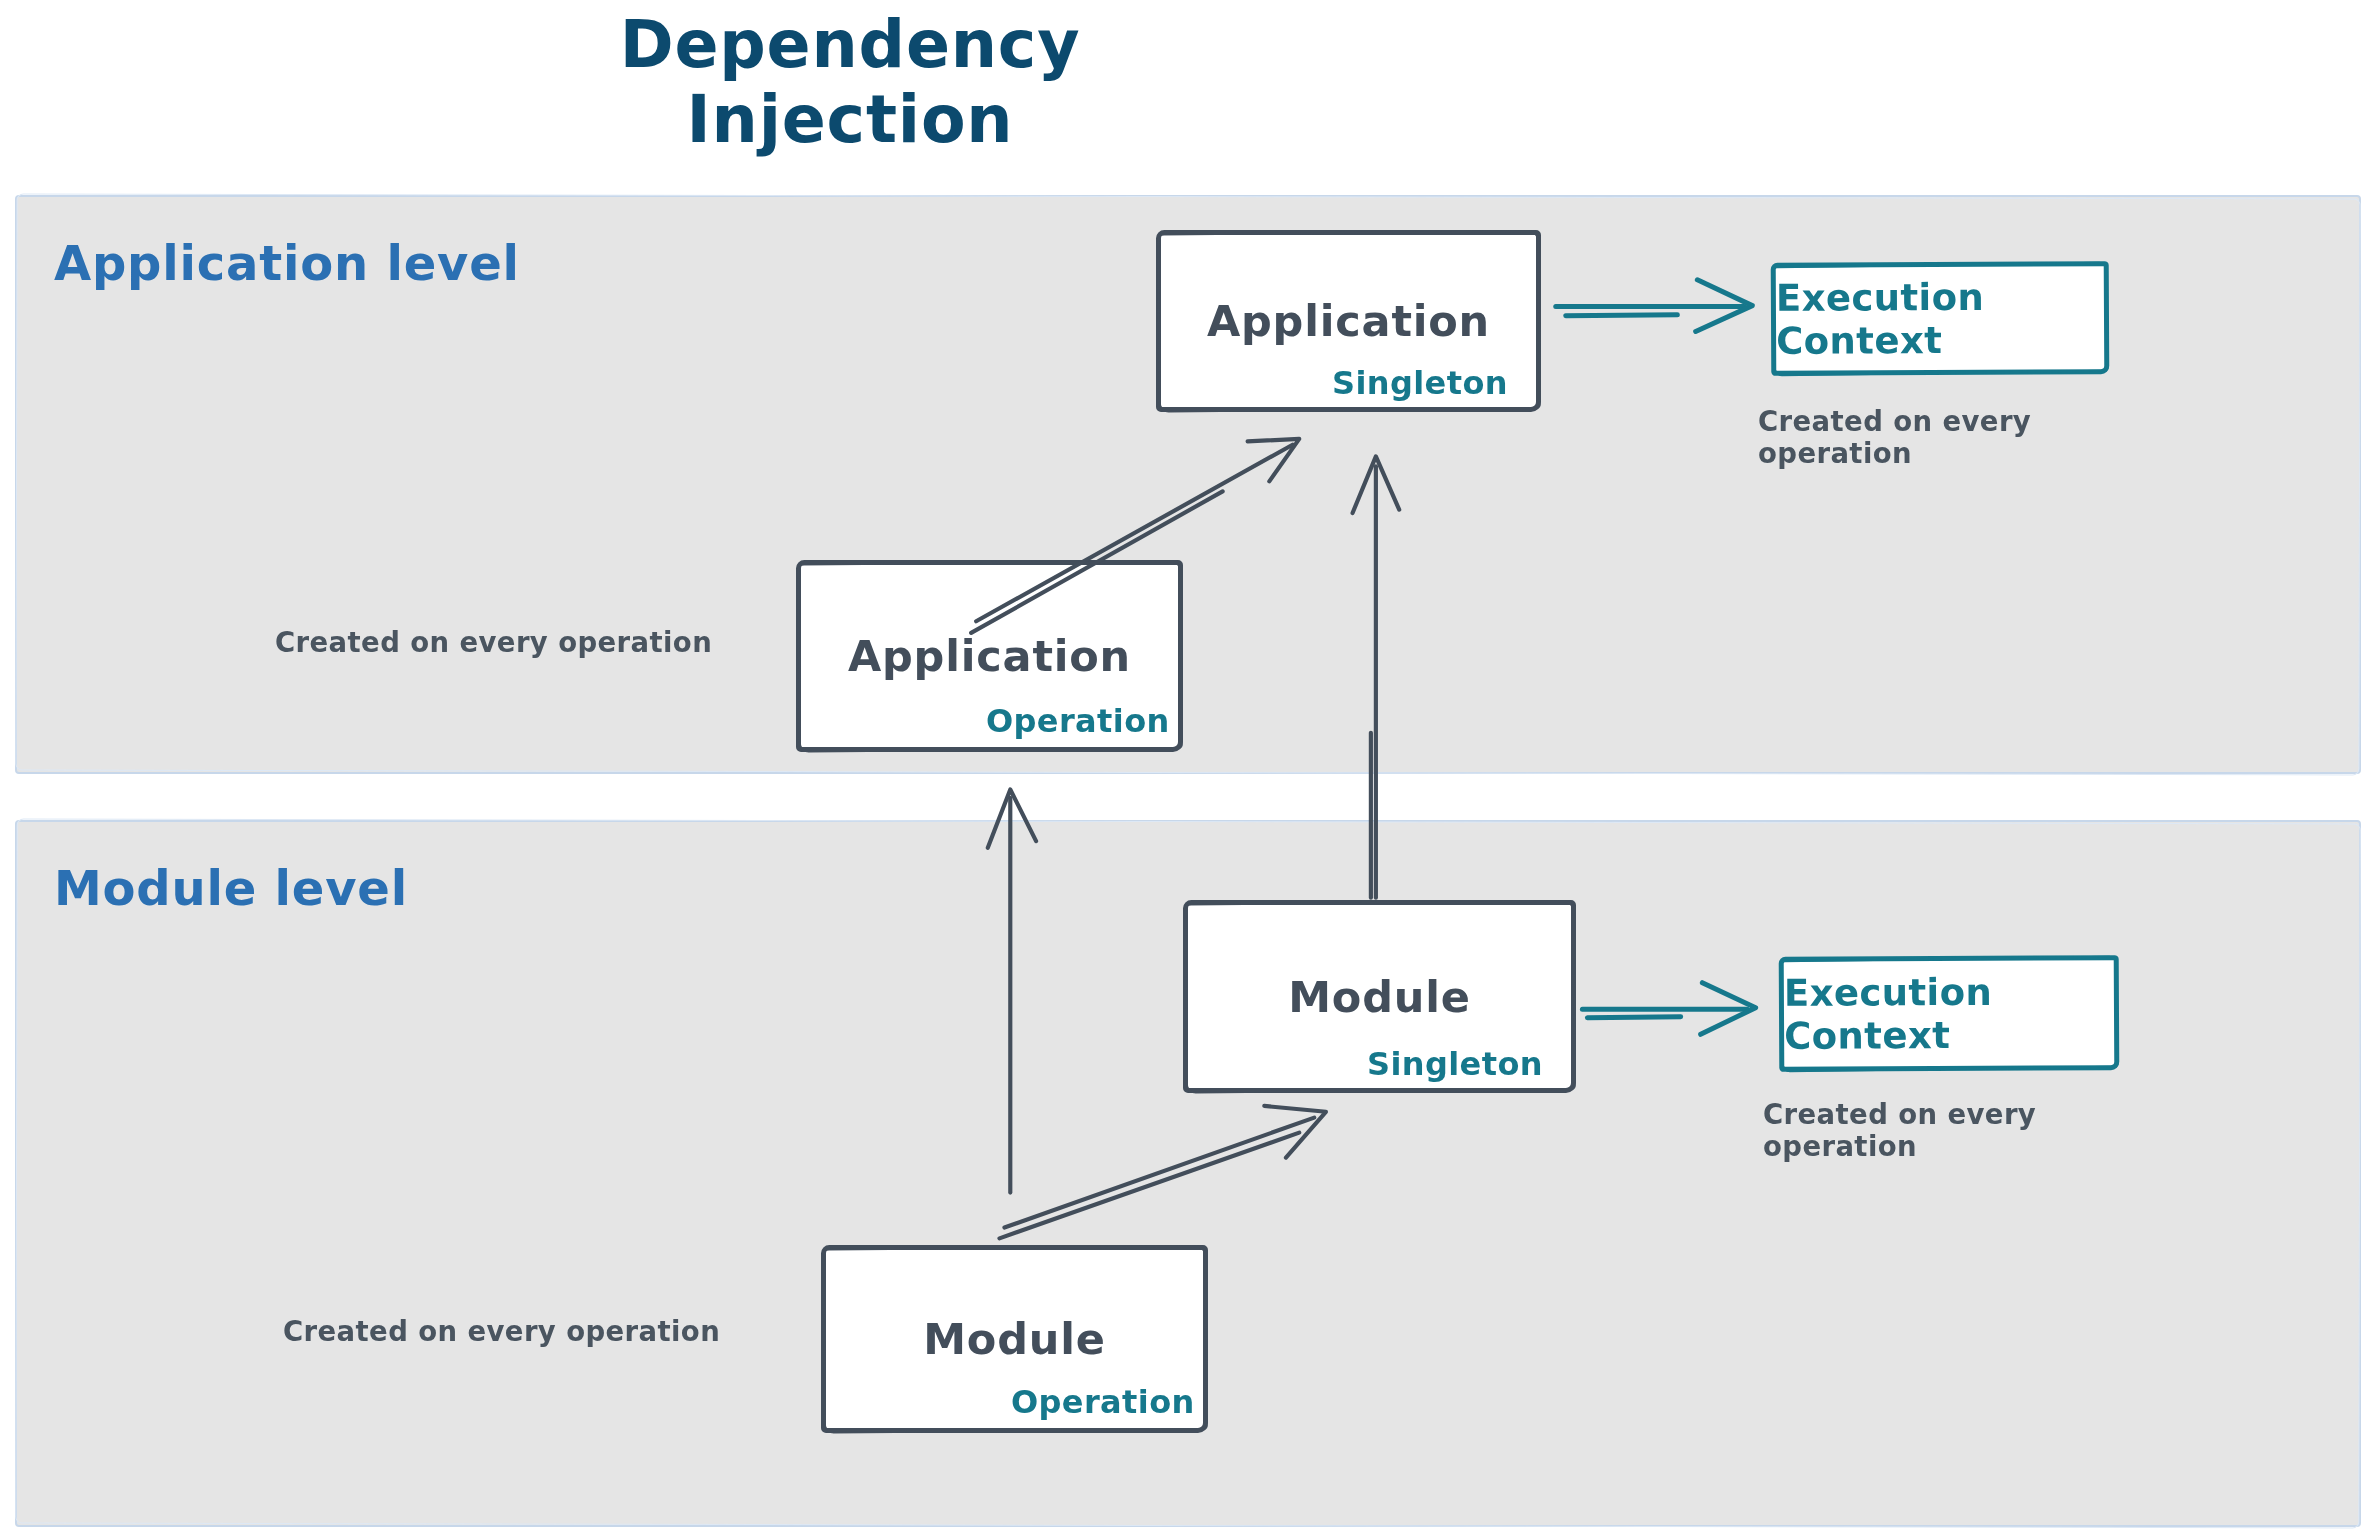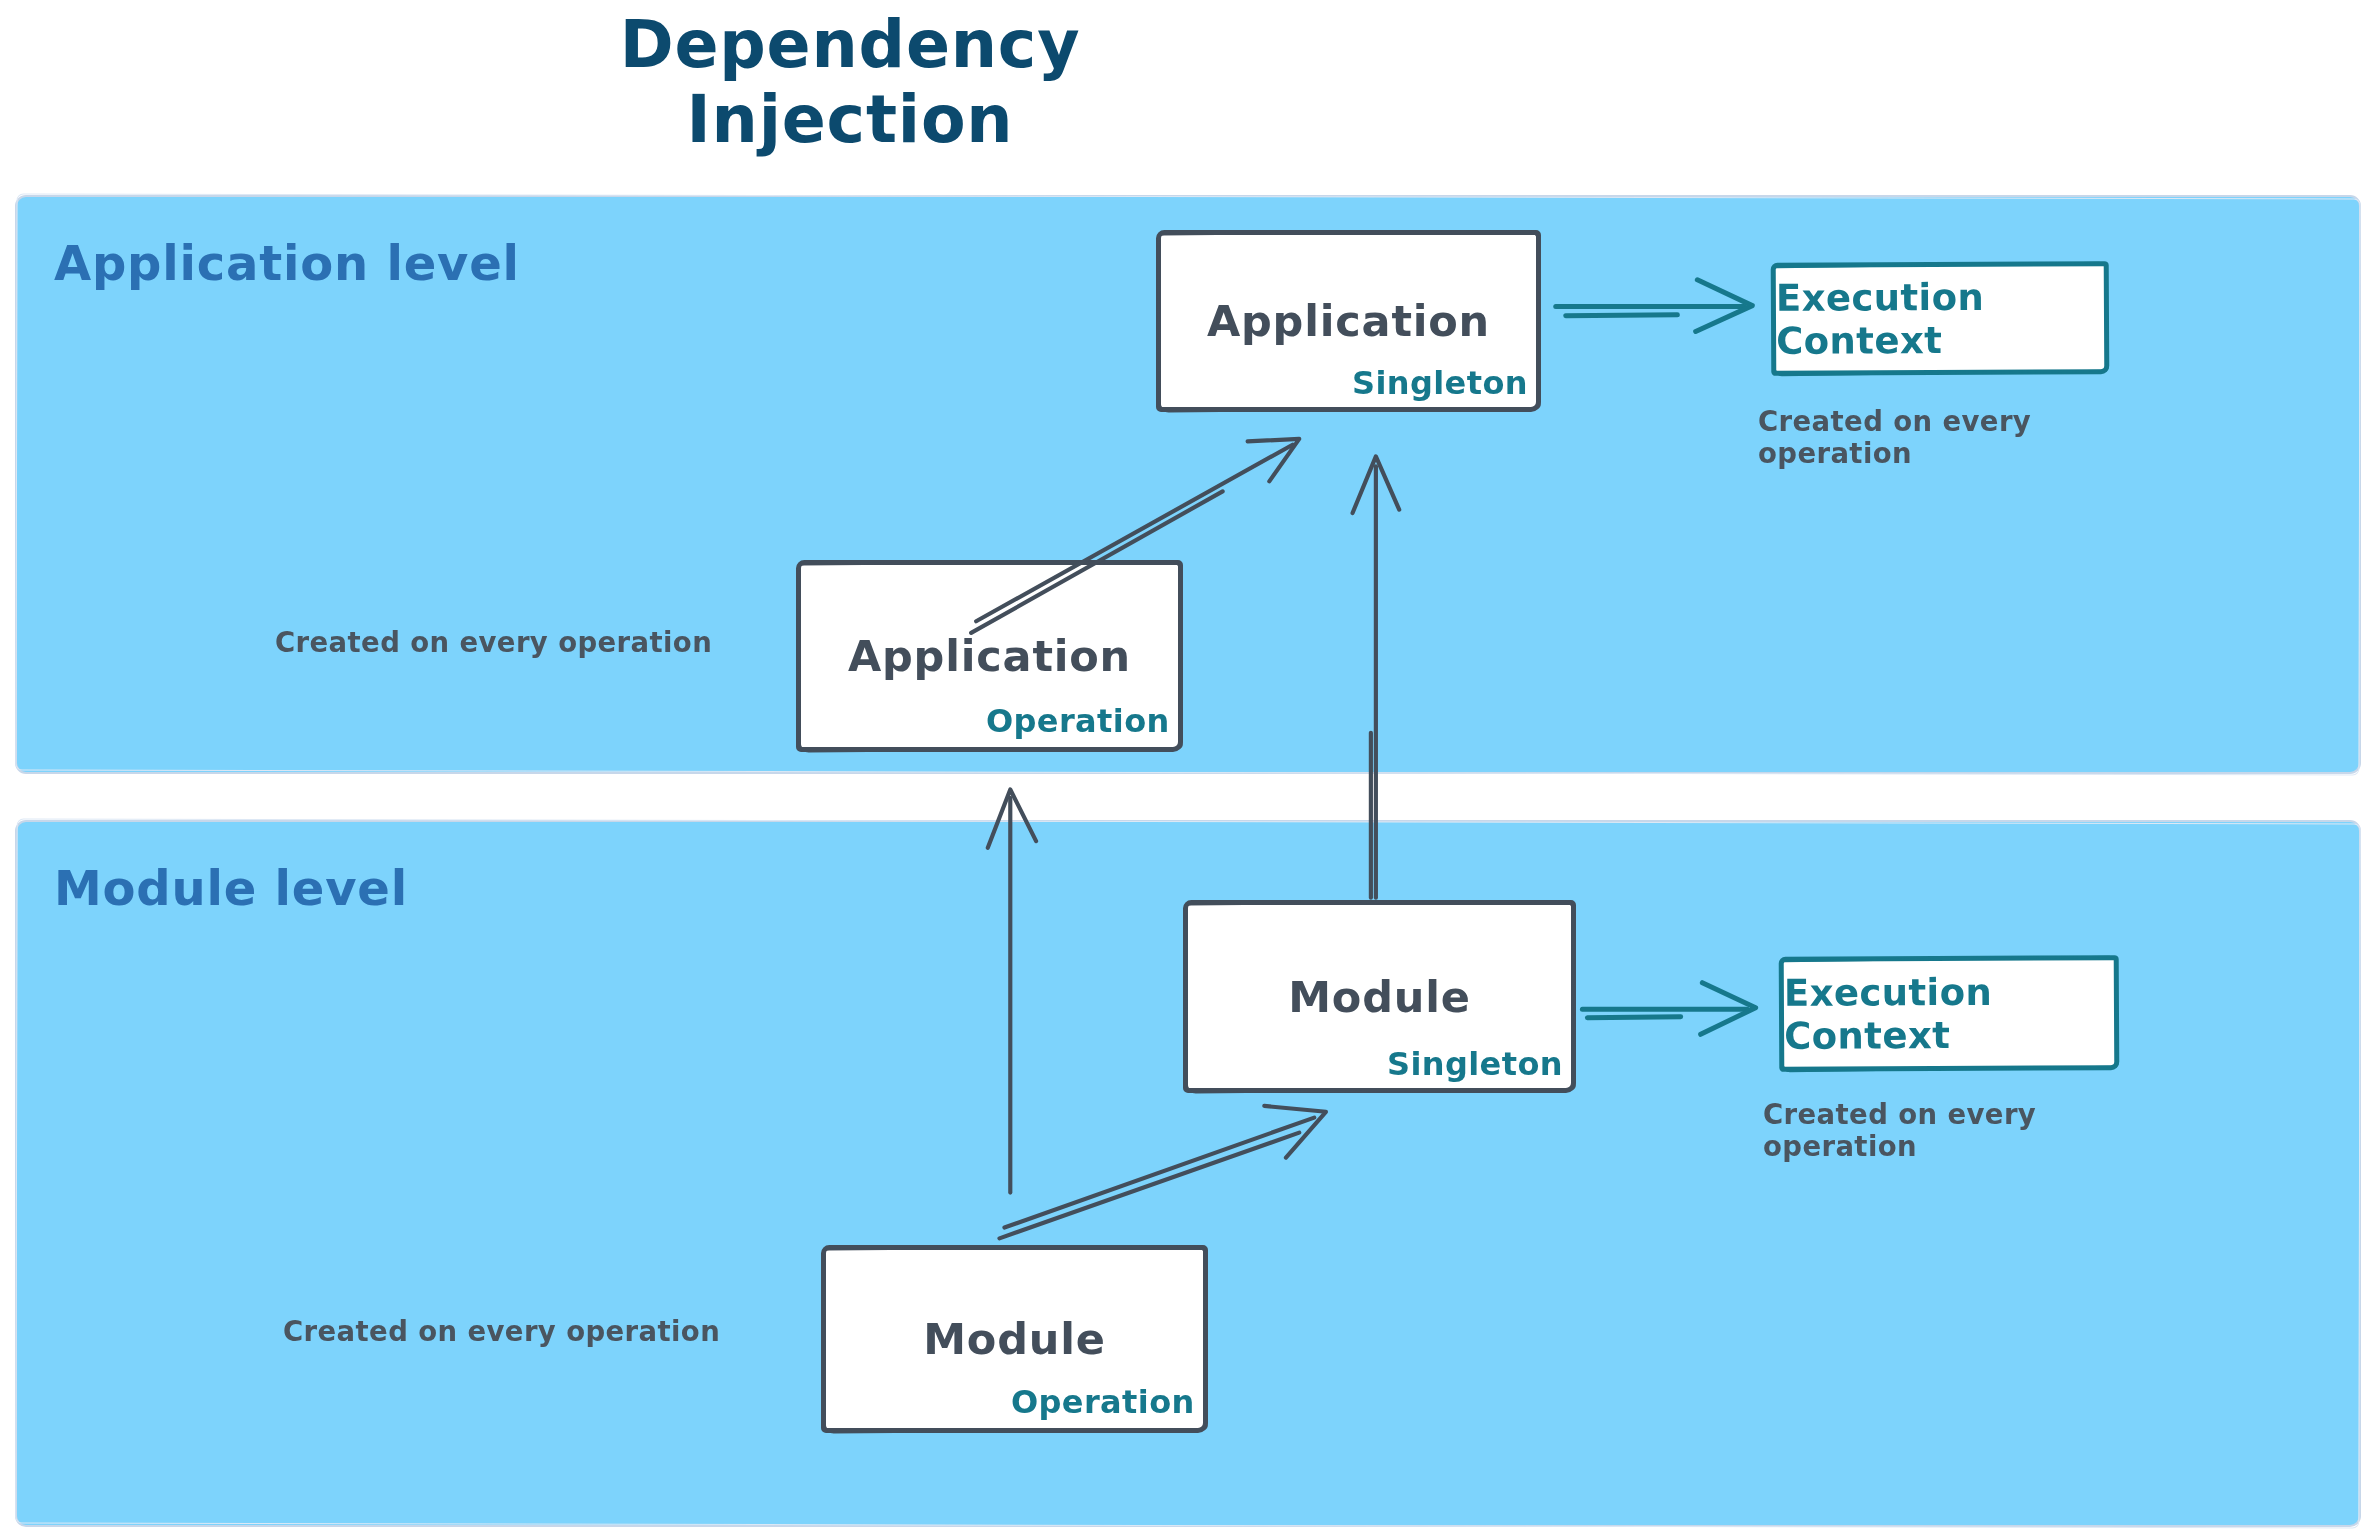--- a/index.html
+++ b/index.html
@@ -7,36 +7,36 @@
        font-family:"DejaVu Sans", sans-serif;}
   .canvas{position:relative;width:2377px;height:1534px;background:#ffffff;}
 
   
   .title{position:absolute;left:550px;top:6.7px;width:600px;text-align:center;
          font-size:65px;font-weight:700;letter-spacing:0.8px;color:#0c4a6e;}
   .subtitle{position:absolute;left:550px;top:103px;width:600px;text-align:center;
          font-size:31px;font-weight:700;letter-spacing:0.4px;color:#4a5560;}
 
   
-  .level{position:absolute;background:#7dd3fc;border:2.5px solid #c7d7ea;border-radius:11px;}
+  .level{position:absolute;background:#e5e5e5;border:2.5px solid #c7d7ea;border-radius:4px;}
   .level::before{content:"";position:absolute;inset:-0.8px;border:1.7px solid #dde8f5;
          border-radius:6.7px;transform:rotate(.12deg);pointer-events:none;}
   .level-app{left:15px;top:195px;width:2342px;height:575px;}
   .level-mod{left:15px;top:820px;width:2342px;height:703px;}
   .level-label{position:absolute;left:37px;top:38px;font-size:48px;font-weight:700;
          letter-spacing:0.8px;color:#2b70b3;}
 
   
   .sketch-box{position:absolute;background:#ffffff;display:flex;align-items:center;
          justify-content:center;}
   .node{border:5px solid #434e5b;border-radius:8.3px 5px 10px 5px;}
   .node::before{content:"";position:absolute;inset:-3.3px;border:2.5px solid #434e5b;
          border-radius:5px 10px 5px 10px;transform:rotate(-.45deg);pointer-events:none;}
   .node-title{font-size:43px;font-weight:700;letter-spacing:0.8px;color:#434e5b;text-align:right;}
-  .node-badge{position:absolute;right:8px;bottom:5px;font-size:32px;font-weight:700;
+  .node-badge{position:absolute;right:28px;bottom:5px;font-size:32px;font-weight:700;
          letter-spacing:0.4px;color:#16788c;}
 
   .ec{border:5px solid #16788c;border-radius:6.7px 4.2px 8.3px 4.2px;}
   .ec::before{content:"";position:absolute;inset:-3.3px;border:2.5px solid #16788c;
          border-radius:4.2px 8.3px 4.2px 8.3px;transform:rotate(-.5deg);pointer-events:none;}
   .ec-title{font-size:37px;font-weight:700;letter-spacing:0.4px;color:#16788c;}
 
   .box-app-singleton{left:1156px;top:230px;width:375px;height:172px;}
   .box-ec-app{left:1771px;top:262px;width:328px;height:103px;transform:rotate(-.3deg);}
   .box-app-operation{left:796px;top:560px;width:377px;height:182px;}

